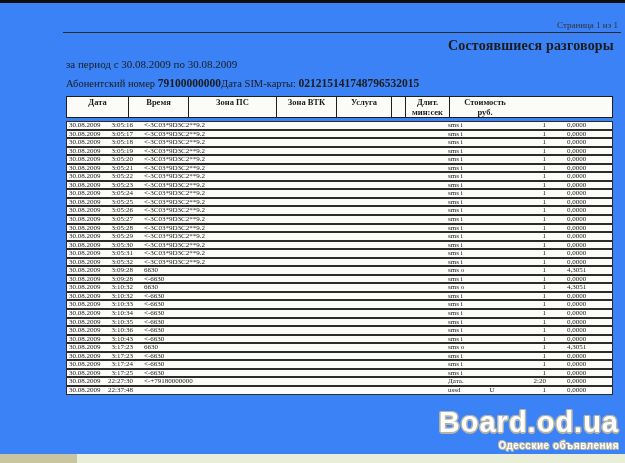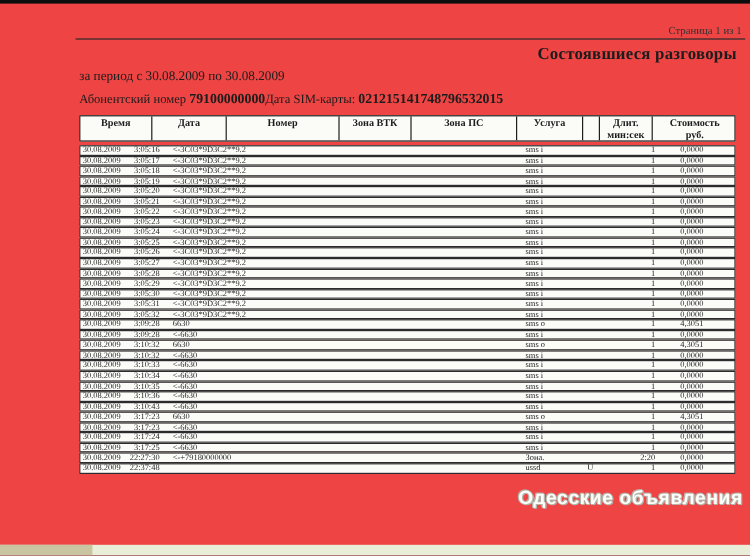--- a/index.html
+++ b/index.html
@@ -1,16 +1,16 @@
 <!DOCTYPE html>
 <html><head>
 <meta charset="utf-8">
 <style>
   html,body{margin:0;padding:0;background:#777;}
-  .screen{position:relative;width:625px;height:463px;background:#ef4444;overflow:hidden;
+  .screen{position:relative;width:625px;height:463px;background:#3b82f6;overflow:hidden;
           font-family:"Liberation Serif","DejaVu Serif",serif;color:#1c1c1c;}
   .topbar{position:absolute;left:0;top:0;width:625px;height:3px;background:#0d0d0d;}
   .page-ind{position:absolute;top:20px;right:7px;font-size:9px;color:#333;}
   .top-rule{position:absolute;left:63px;top:32px;width:558px;height:0;border-top:1.5px solid #2a2a2a;}
   .title{position:absolute;left:66px;top:38px;width:548px;text-align:right;font-weight:bold;font-size:14px;letter-spacing:.2px;}
   .subtitle{position:absolute;left:66px;top:58px;width:548px;text-align:left;font-size:11px;}
   .meta{position:absolute;left:66px;top:77px;width:552px;display:flex;font-size:10.5px;}
   .meta b{font-size:11.5px;}
   .tablewrap{position:absolute;left:66px;top:96px;width:547px;}
   .thead{display:flex;border:1px solid #1e1e1e;box-sizing:border-box;height:22px;background:#fbfbf8;}
@@ -18,33 +18,33 @@
       text-align:center;line-height:9.5px;padding-top:1px;overflow:hidden;}
   .th:last-child{border-right:none;}
   .th .sub{display:block;font-weight:bold;}
   .tbody{margin-top:3px;}
   .trow{position:relative;height:8.55px;border:1px solid #2c2c2c;box-sizing:border-box;
         font-size:7px;line-height:6.3px;background:#fbfbf8;}
   .trow span{position:absolute;top:0;white-space:nowrap;}
   .c-date{left:2px;}
   .c-time{left:26px;width:40px;text-align:right;}
   .c-num{left:77px;}
-  .c-svc{left:371px;}
+  .c-svc{left:381px;}
   .c-flag{left:417px;width:16px;text-align:center;}
   .c-dur{left:436px;width:43px;text-align:right;}
   .c-cost{left:478px;width:63px;text-align:center;}
   .total{display:flex;justify-content:space-between;margin-top:5px;font-weight:bold;font-size:10px;}
   .total .t-label{padding-left:4px;}
   .total .t-value{padding-right:2px;}
   .watermark{position:absolute;right:6px;top:406px;width:340px;text-align:right;
              font-family:"Liberation Sans","DejaVu Sans",sans-serif;pointer-events:none;}
   .wm1{font-size:29px;font-weight:bold;letter-spacing:1px;color:#fdfdfa;
        text-shadow:1.5px 0 0 #b3b3aa,-1.5px 0 0 #b3b3aa,0 1.5px 0 #b3b3aa,0 -1.5px 0 #b3b3aa,
                    1px 1px 0 #b3b3aa,-1px -1px 0 #b3b3aa,1px -1px 0 #b3b3aa,-1px 1px 0 #b3b3aa;}
-  .wm2{font-size:16px;font-weight:bold;letter-spacing:.5px;margin-top:1px;color:#fdfdfa;
+  .wm2{font-size:10px;font-weight:bold;letter-spacing:.5px;margin-top:1px;color:#fdfdfa;
        text-shadow:1px 0 0 #b3b3aa,-1px 0 0 #b3b3aa,0 1px 0 #b3b3aa,0 -1px 0 #b3b3aa,
                    1px 1px 0 #b3b3aa,-1px -1px 0 #b3b3aa;}
   .bottom-band{position:absolute;left:0;top:454px;width:625px;height:9px;background:#e9eed9;}
   .bottom-left-block{position:absolute;left:0;top:454px;width:77px;height:9px;background:#c9c5a0;}
 </style>
 </head>
 <body>
 
 <div class="screen">
 
@@ -62,25 +62,24 @@
       <b>79100000000</b>
     </div>
     <div>
       <span>Дата SIM-карты:</span>
       <b>021215141748796532015</b>
     </div>
   </div>
 
   <div class="tablewrap">
     <div class="thead">
+      <div class="th" style="width: 62px; flex: 0 0 auto;"><span>Дата</span></div>
       <div class="th" style="width: 60px; flex: 0 0 auto;"><span>Время</span></div>
-      <div class="th" style="width: 62px; flex: 0 0 auto;"><span>Дата</span></div>
-      <div class="th" style="width: 94px; flex: 0 0 auto;"><span>Номер</span></div>
+      <div class="th" style="width: 88px; flex: 0 0 auto;"><span>Зона ПС</span></div>
       <div class="th" style="width: 60px; flex: 0 0 auto;"><span>Зона ВТК</span></div>
-      <div class="th" style="width: 88px; flex: 0 0 auto;"><span>Зона ПС</span></div>
       <div class="th" style="width: 55px; flex: 0 0 auto;"><span>Услуга</span></div>
       <div class="th" style="width: 14px; flex: 0 0 auto;"><span></span></div>
       <div class="th" style="width: 44px; flex: 0 0 auto;"><span>Длит.</span><span class="sub">мин:сек</span></div>
       <div class="th" style="width: 70px; flex: 0 0 auto;"><span>Стоимость</span><span class="sub">руб.</span></div>
     </div>
 
     <div class="tbody">
   <div class="trow">
     <span class="c-date">30.08.2009</span>
     <span class="c-time">3:05:16</span>
@@ -378,39 +377,40 @@
     <span class="c-svc">sms i</span>
     <span class="c-flag"></span>
     <span class="c-dur">1</span>
     <span class="c-cost">0,0000</span>
   </div>
 
   <div class="trow">
     <span class="c-date">30.08.2009</span>
     <span class="c-time">22:27:30</span>
     <span class="c-num">&lt;-+79180000000</span>
-    <span class="c-svc">Зона.</span>
+    <span class="c-svc">Дата.</span>
     <span class="c-flag"></span>
     <span class="c-dur">2:20</span>
     <span class="c-cost">0,0000</span>
   </div>
 
   <div class="trow">
     <span class="c-date">30.08.2009</span>
     <span class="c-time">22:37:48</span>
     <span class="c-num"></span>
     <span class="c-svc">ussd</span>
     <span class="c-flag">U</span>
     <span class="c-dur">1</span>
     <span class="c-cost">0,0000</span>
   </div>
 </div>
 
   </div>
 
   <div class="watermark">
+    <div class="wm1">Board.od.ua</div>
     <div class="wm2">Одесские объявления</div>
   </div>
 
   <div class="bottom-band"></div>
   <div class="bottom-left-block"></div>
 
 </div>
 
 </body></html>

